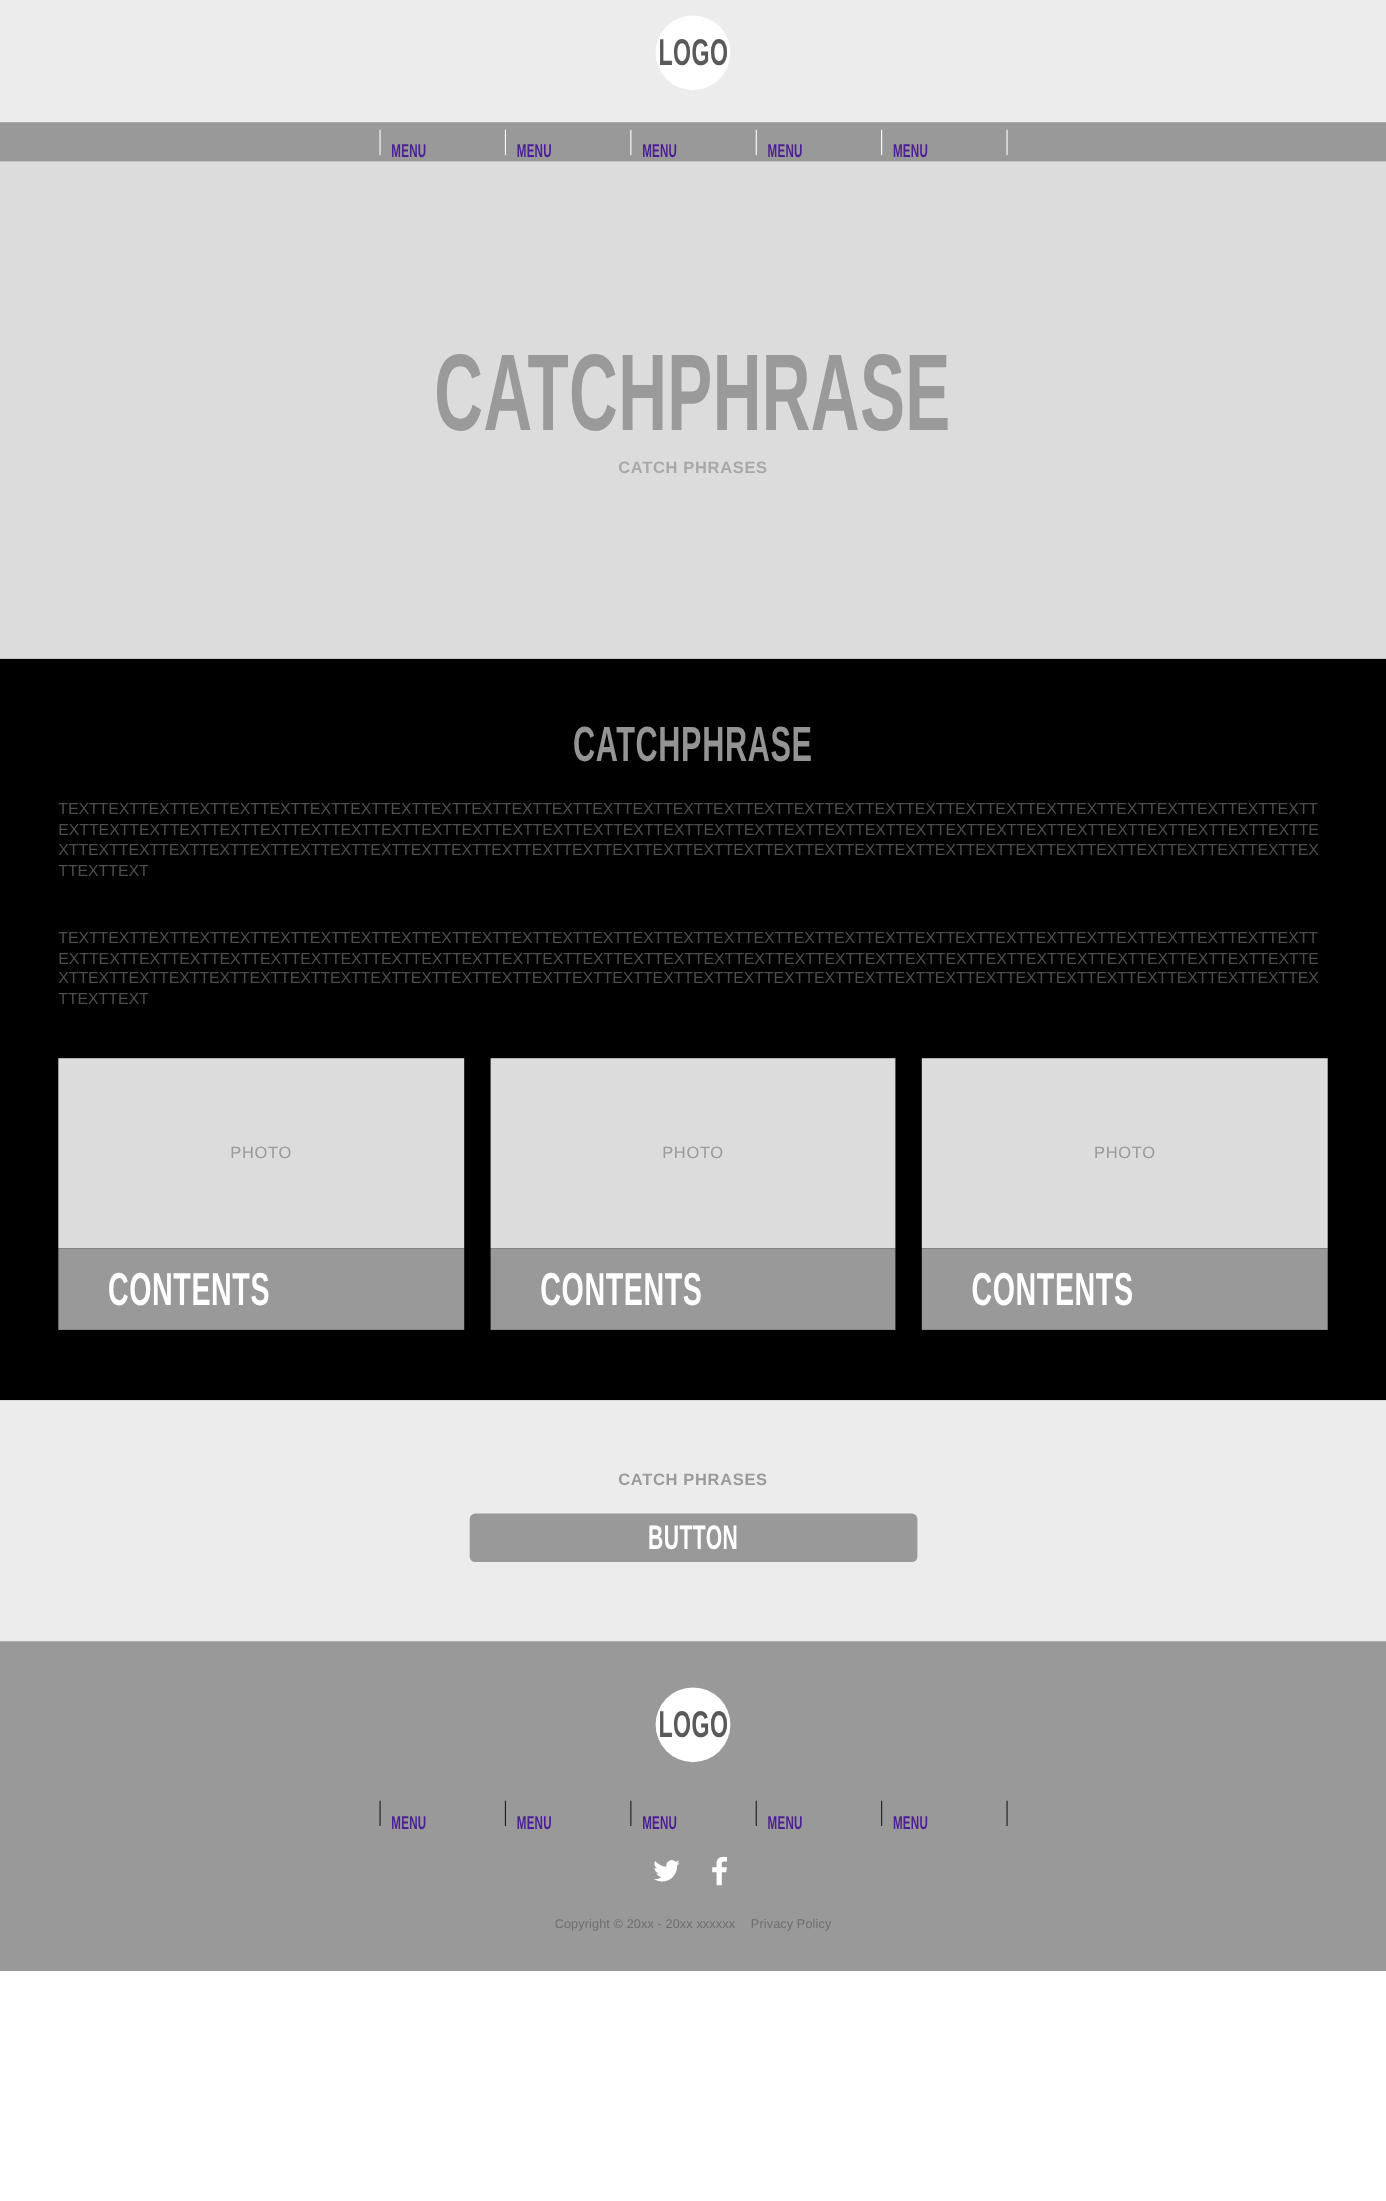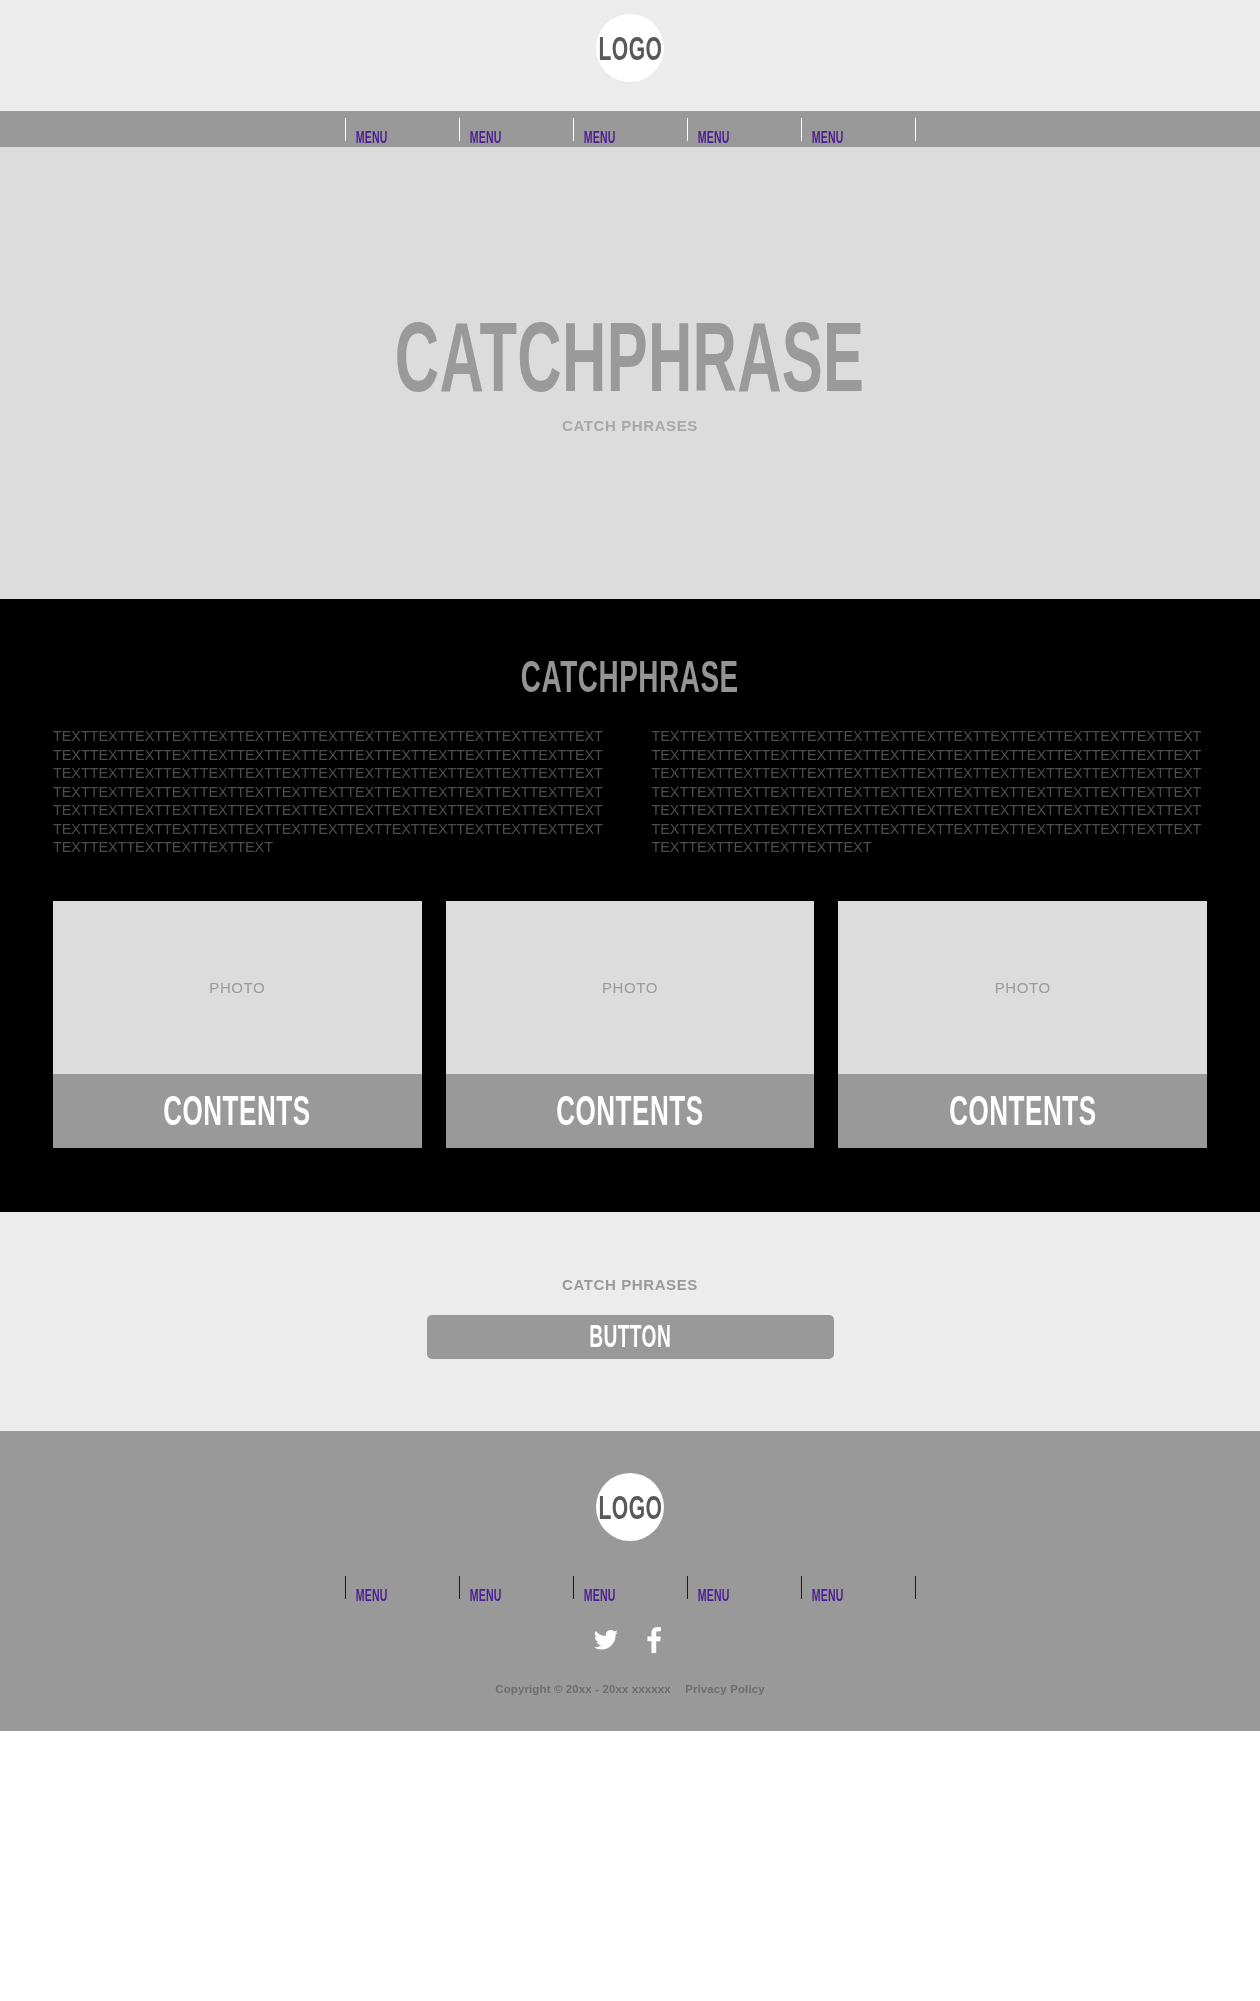--- a/index.html
+++ b/index.html
@@ -115,20 +115,21 @@
     margin: 0 0 28px 0;
     font-size: 45px;
     line-height: 45px;
   }
   .dark-title .condensed { font-size: 45px; }
 
   .text-columns {
     display: flex;
     gap: 43px;
     padding: 0 53px;
+    flex-direction: column;
   }
   .text-col {
     flex: 1 1 0;
     color: #4d4d4d;
     font-size: 14.5px;
     line-height: 18.5px;
     word-break: break-all;
     overflow-wrap: anywhere;
     letter-spacing: -0.1px;
   }
@@ -153,21 +154,20 @@
     color: #9a9a9a;
     font-size: 15px;
     font-weight: normal;
     letter-spacing: 0.04em;
   }
   .card-body {
     background: #999999;
     height: 74px;
     display: flex;
     align-items: center;
-    justify-content: center;
   }
   .card-title {
     color: #ffffff;
     font-size: 42px;
     line-height: 42px;
   }
   .card-title .condensed { font-size: 42px; }
 
   
   .cta {
@@ -244,21 +244,21 @@
     align-items: center;
     justify-content: center;
     cursor: pointer;
   }
   .social-icon svg { display: block; fill: #ffffff; }
   .copyright {
     margin-top: 30px;
     padding-bottom: 36px;
     color: #6e6e6e;
     font-size: 11.5px;
-    font-weight: bold;
+    font-weight: normal;
     letter-spacing: 0.01em;
   }
   .copyright .privacy {
     cursor: pointer;
     margin-left: 11px;
   }
 </style>
 </head>
 <body>
 

